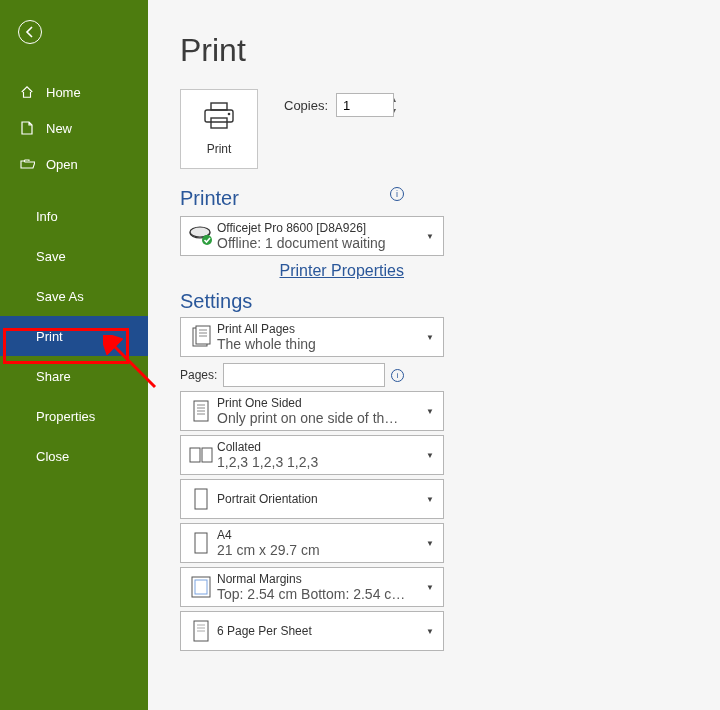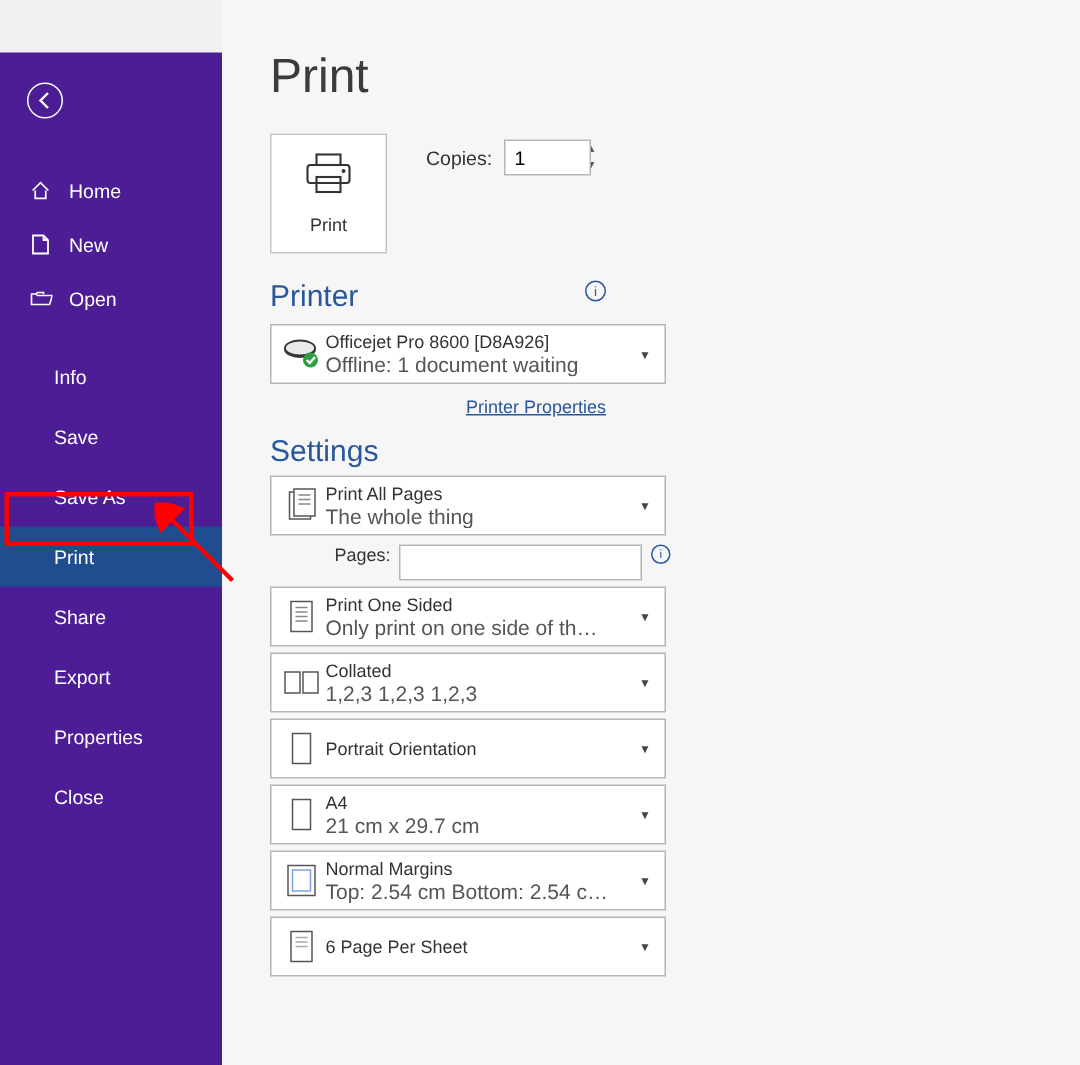--- a/index.html
+++ b/index.html
@@ -1,20 +1,20 @@
 <!DOCTYPE html>
 <html><head>
 <meta charset="utf-8">
 <style>
   * { box-sizing: border-box; margin: 0; padding: 0; font-family: "Segoe UI", Arial, sans-serif; }
   html, body { width: 720px; height: 710px; background: #f0f0f0; overflow: hidden; }
   .app { display: flex; width: 720px; height: 710px; }
 
   
-  .sidebar { width: 148px; background: #4c1d95; color: #fff; padding-top: 20px; position: relative; margin-top: 35px; }
+  .sidebar { width: 148px; background: #4d7c0f; color: #fff; padding-top: 20px; position: relative; }
   .back-btn { margin-left: 18px; width: 24px; height: 24px; border: 1.5px solid #fff; border-radius: 50%; display: flex; align-items: center; justify-content: center; cursor: pointer; }
   .back-btn svg { display: block; }
   .nav-top { margin-top: 30px; }
   .nav-item { display: flex; align-items: center; height: 36px; padding-left: 18px; font-size: 13px; cursor: pointer; }
   .nav-item .icon { width: 18px; display: inline-flex; justify-content: center; margin-right: 10px; }
   .nav-bottom { margin-top: 14px; }
   .nav-bottom .nav-item { padding-left: 36px; height: 40px; }
   .nav-item.selected { background: #1f4d8f; }
   .red-box { position: absolute; border: 3px solid #ff0000; pointer-events: none; }
 
@@ -36,23 +36,23 @@
 
   .dropdown { width: 264px; min-height: 40px; border: 1px solid #b5b5b5; background: #fff; display: flex; align-items: center; padding: 4px 6px; cursor: pointer; position: relative; margin-top: 6px; }
   .dropdown .dd-icon { width: 28px; display: flex; align-items: center; justify-content: center; flex-shrink: 0; }
   .dropdown .dd-body { flex: 1; min-width: 0; padding-left: 2px; }
   .dropdown .dd-line1 { font-size: 12px; color: #333; white-space: nowrap; overflow: hidden; text-overflow: ellipsis; }
   .dropdown .dd-line2 { font-size: 14px; color: #555; white-space: nowrap; overflow: hidden; text-overflow: ellipsis; }
   .dropdown .dd-caret { width: 14px; display: flex; align-items: center; justify-content: center; font-size: 8px; color: #444; }
   .dropdown.single .dd-body { display: flex; align-items: center; }
 
   .link-row { width: 224px; text-align: right; margin-top: 6px; }
-  .link { color: #2a579a; font-size: 12px; text-decoration: underline; cursor: pointer; }
-
-  .pages-row { display: flex; width: 224px; margin-top: 6px; gap: 6px; margin-left: 43px; }
+  .link { color: #2a579a; font-size: 16px; text-decoration: underline; cursor: pointer; }
+
+  .pages-row { display: flex; align-items: center; width: 224px; margin-top: 6px; gap: 6px; }
   .pages-row label { font-size: 12px; color: #333; }
   .pages-input { flex: 1; height: 24px; border: 1px solid #b5b5b5; background: #fff; font-size: 12px; padding-left: 4px; }
   .info-icon.small { width: 13px; height: 13px; font-size: 8px; flex-shrink: 0; }
 
   .settings-stack .dropdown { margin-top: 4px; }
 
   
   .arrow { position: absolute; pointer-events: none; }
 
 </style>
@@ -103,23 +103,20 @@
           <span>Save</span>
         </div>
       <div class="nav-item">
           <span>Save As</span>
         </div>
       <div class="nav-item selected">
           <span>Print</span>
         </div>
       <div class="nav-item">
           <span>Share</span>
-        </div>
-      <div class="nav-item">
-          <span>Export</span>
         </div>
       <div class="nav-item">
           <span>Properties</span>
         </div>
       <div class="nav-item">
           <span>Close</span>
         </div>
     </div>
   </div>
 

